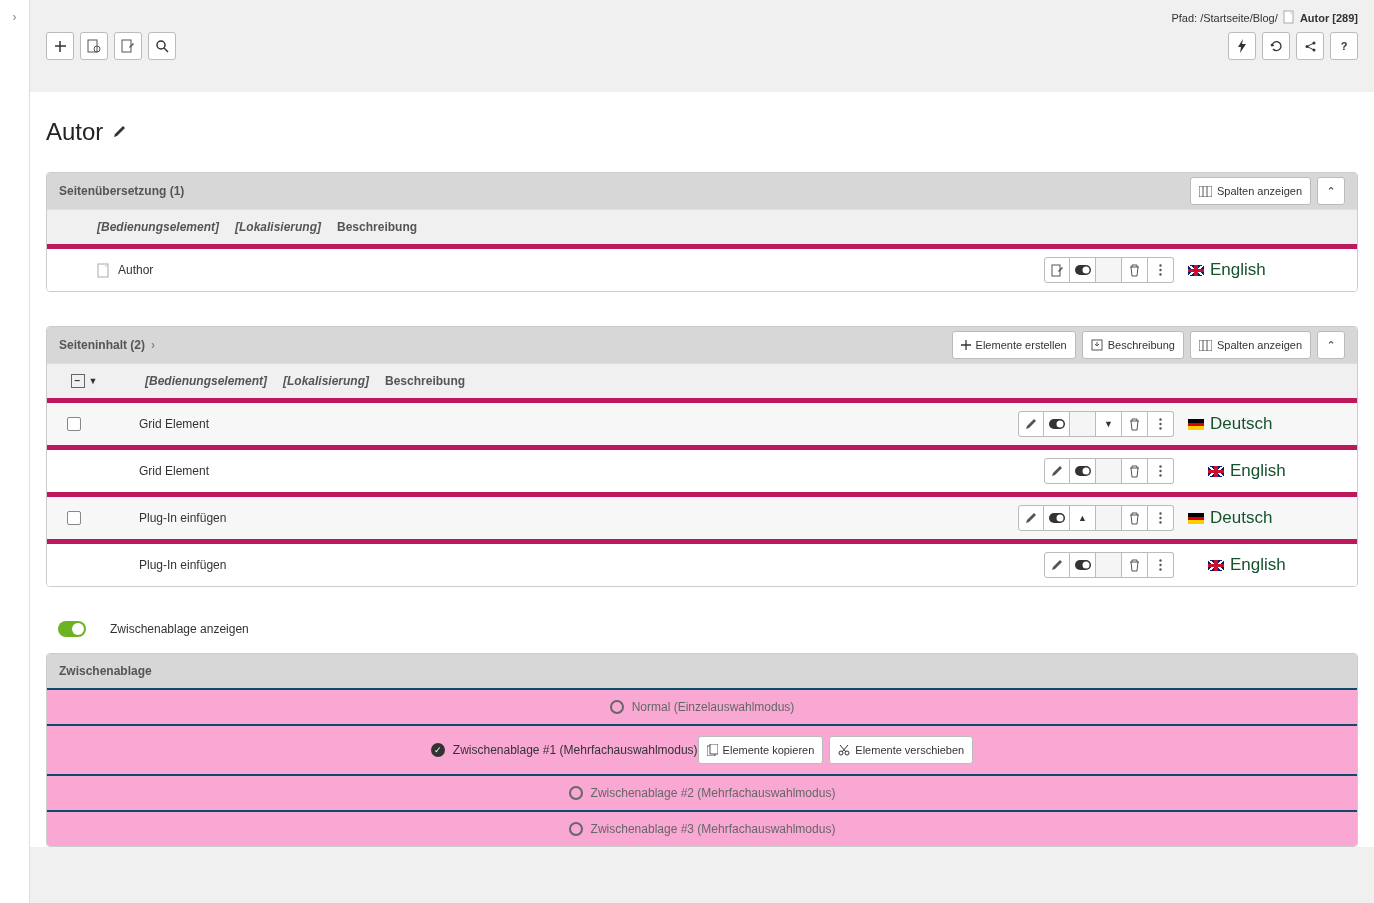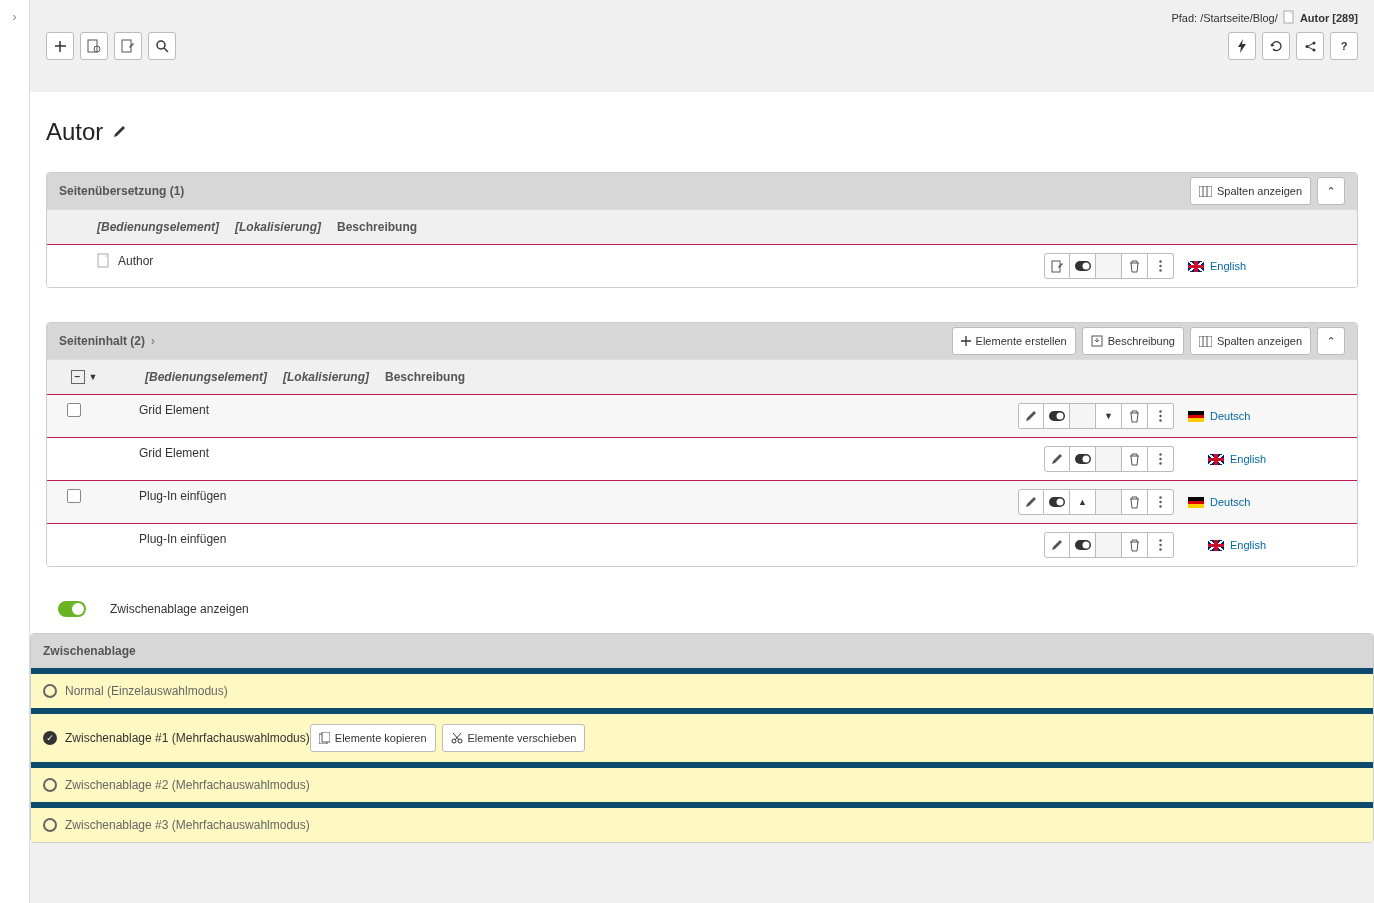--- a/index.html
+++ b/index.html
@@ -19,46 +19,46 @@
 .page-title { padding: 26px 0 26px 0; display: flex; align-items: center; gap: 10px; margin-left: 16px; }
 .page-title h1 { font-size: 24px; font-weight: normal; color: #222; }
 .panel { margin: 0 16px 34px; border: 1px solid #ccc; border-radius: 4px; overflow: hidden; background: #fff; }
 .panel-header { background: #d7d7d7; display: flex; justify-content: space-between; align-items: center; padding: 4px 12px; }
 .panel-header .title { font-weight: bold; color: #555; font-size: 12px; display: flex; align-items: center; gap: 6px; }
 .panel-header .actions { display: flex; gap: 6px; }
 .table-head { display: flex; background: #f0f0f0; border-top: 1px solid #ddd; padding: 10px 12px; font-weight: bold; color: #333; font-size: 12px; align-items: center; }
 .table-head .col-title { flex: 1; }
 .table-head .col-control, .table-head .col-local, .table-head .col-desc { font-style: italic; color: #555; padding: 0 8px; }
 .table-head .col-desc { font-style: normal; font-weight: bold; }
-.table-row { display: flex; align-items: flex-start; padding: 8px 12px; border-top: 1px solid #be185d; min-height: 40px; background: #fff; }
+.table-row { display: flex; align-items: center; padding: 8px 12px; border-top: 5px solid #be185d; min-height: 40px; background: #fff; }
 .table-row.striped { background: #f7f7f7; }
 .row-left { display: flex; align-items: center; gap: 8px; flex: 1; }
 .row-right { display: flex; align-items: center; gap: 6px; }
 .chk { width: 14px; height: 14px; border: 1px solid #888; border-radius: 2px; background: #fff; }
 .chk-col { width: 30px; display: flex; justify-content: center; }
 .icon-cell { width: 22px; display: flex; justify-content: center; }
 .btn-icon { width: 26px; height: 26px; border: 1px solid #bbb; background: #fff; border-radius: 3px; display: inline-flex; align-items: center; justify-content: center; cursor: pointer; }
 .btn-group-joined { display: inline-flex; }
 .btn-group-joined .btn-icon { border-radius: 0; }
 .btn-group-joined .btn-icon:first-child { border-radius: 3px 0 0 3px; }
 .btn-group-joined .btn-icon:last-child { border-radius: 0 3px 3px 0; }
 .btn-group-joined .btn-icon + .btn-icon { border-left: none; }
-.lang-cell { display: flex; align-items: center; gap: 6px; width: 165px; padding-left: 8px; font-size: 11px; color: #0369a1; }
+.lang-cell { display: flex; align-items: center; gap: 6px; width: 165px; padding-left: 8px; font-size: 17px; color: #14532d; }
 .flag { width: 16px; height: 11px; display: inline-block; }
 .flag-de { background: linear-gradient(to bottom, #000 33%, #dd0000 33% 66%, #ffce00 66%); }
 .flag-en { background: #012169; position: relative; overflow: hidden; }
 .flag-en:before, .flag-en:after { content: ''; position: absolute; inset: 0; }
 .flag-en:before { background: linear-gradient(to bottom right, transparent 45%, #fff 45% 55%, transparent 55%), linear-gradient(to bottom left, transparent 45%, #fff 45% 55%, transparent 55%); }
 .flag-en:after { background: linear-gradient(to bottom, transparent 40%, #C8102E 40% 60%, transparent 60%), linear-gradient(to right, transparent 40%, #C8102E 40% 60%, transparent 60%); }
 .switch { width: 28px; height: 16px; border-radius: 8px; background: #6bb324; position: relative; cursor: pointer; }
 .switch:after { content: ''; width: 12px; height: 12px; background: #fff; border-radius: 50%; position: absolute; top: 2px; right: 2px; }
 .switch-row { display: flex; align-items: center; gap: 24px; margin: 0 28px 16px; color: #333; }
-.clipboard-panel { margin: 0 0 20px; border: 1px solid #ccc; border-radius: 4px; overflow: hidden; }
+.clipboard-panel { margin: 0 16px 20px; border: 1px solid #ccc; border-radius: 4px; overflow: hidden; }
 .clipboard-header { background: #d7d7d7; padding: 10px 12px; font-weight: bold; color: #555; }
-.clipboard-row { display: flex; align-items: center; justify-content: flex-start; padding: 10px 12px; border-top: 6px solid #0c4a6e; background: #fef9c3; color: #666; }
+.clipboard-row { display: flex; align-items: center; justify-content: center; padding: 10px 12px; border-top: 2px solid #0c4a6e; background: #f9a8d4; color: #666; }
 .clipboard-row.selected { color: #333; }
 .radio { width: 14px; height: 14px; border: 2px solid #666; border-radius: 50%; display: inline-flex; align-items: center; justify-content: center; margin-right: 8px; flex-shrink: 0; }
 .radio.on { background: #333; border-color: #333; position: relative; }
 .radio.on:after { content: '✓'; color: #fff; font-size: 9px; line-height: 1; }
 .clipboard-row .lbl { display: flex; align-items: center; }
 .grid-icon { width: 14px; height: 14px; }
 .indent-1 { padding-left: 34px; }
 .collapse-icon { width: 14px; height: 14px; border: 1px solid #666; display: inline-flex; align-items: center; justify-content: center; font-size: 10px; line-height: 1; }
 .chevron-down { font-size: 9px; color: #333; }
 </style>

